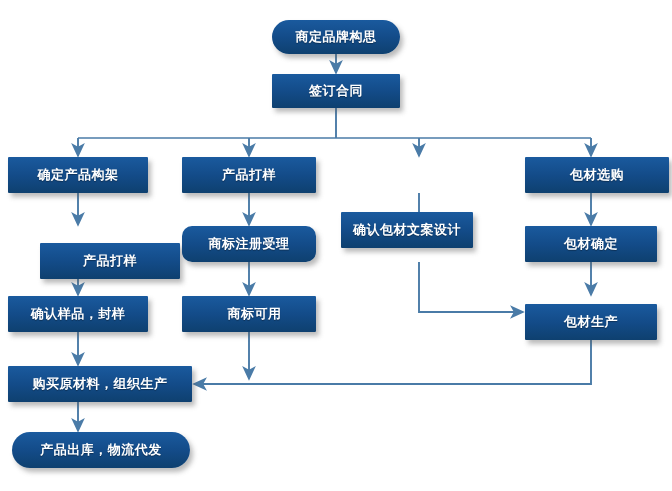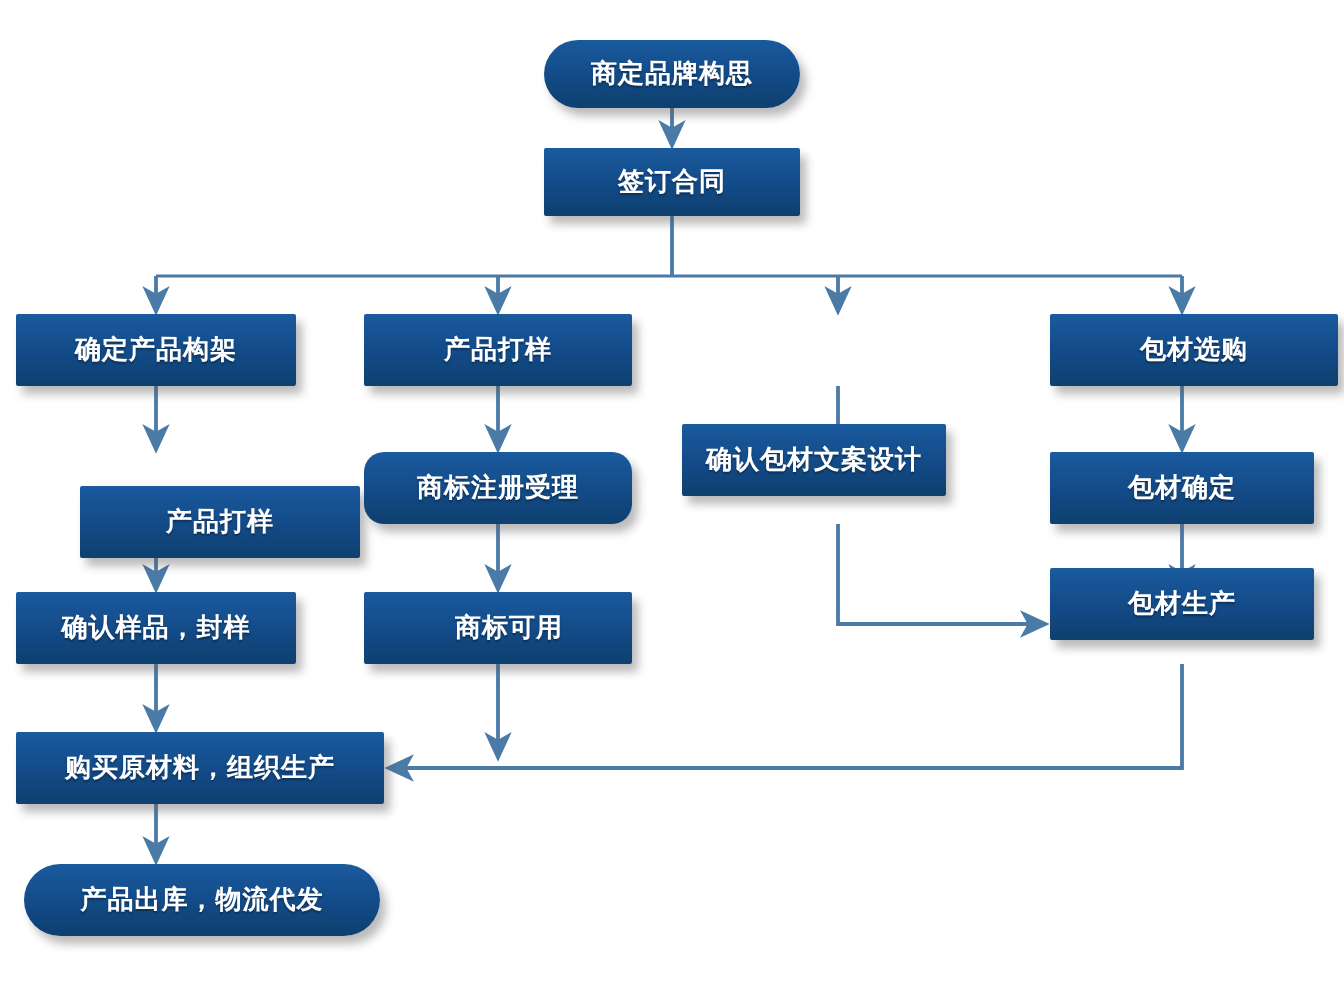--- a/index.html
+++ b/index.html
@@ -138,17 +138,17 @@
   </div>
 
   <div class="node sq" style="left:525px;top:157px;width:144px;height:36px;">
     <span>包材选购</span>
   </div>
 
   <div class="node sq" style="left:525px;top:226px;width:132px;height:36px;">
     <span>包材确定</span>
   </div>
 
-  <div class="node sq" style="left:525px;top:284px;width:132px;height:36px;">
+  <div class="node sq" style="left:525px;top:304px;width:132px;height:36px;">
     <span>包材生产</span>
   </div>
 
 </div>
 
 </body></html>

